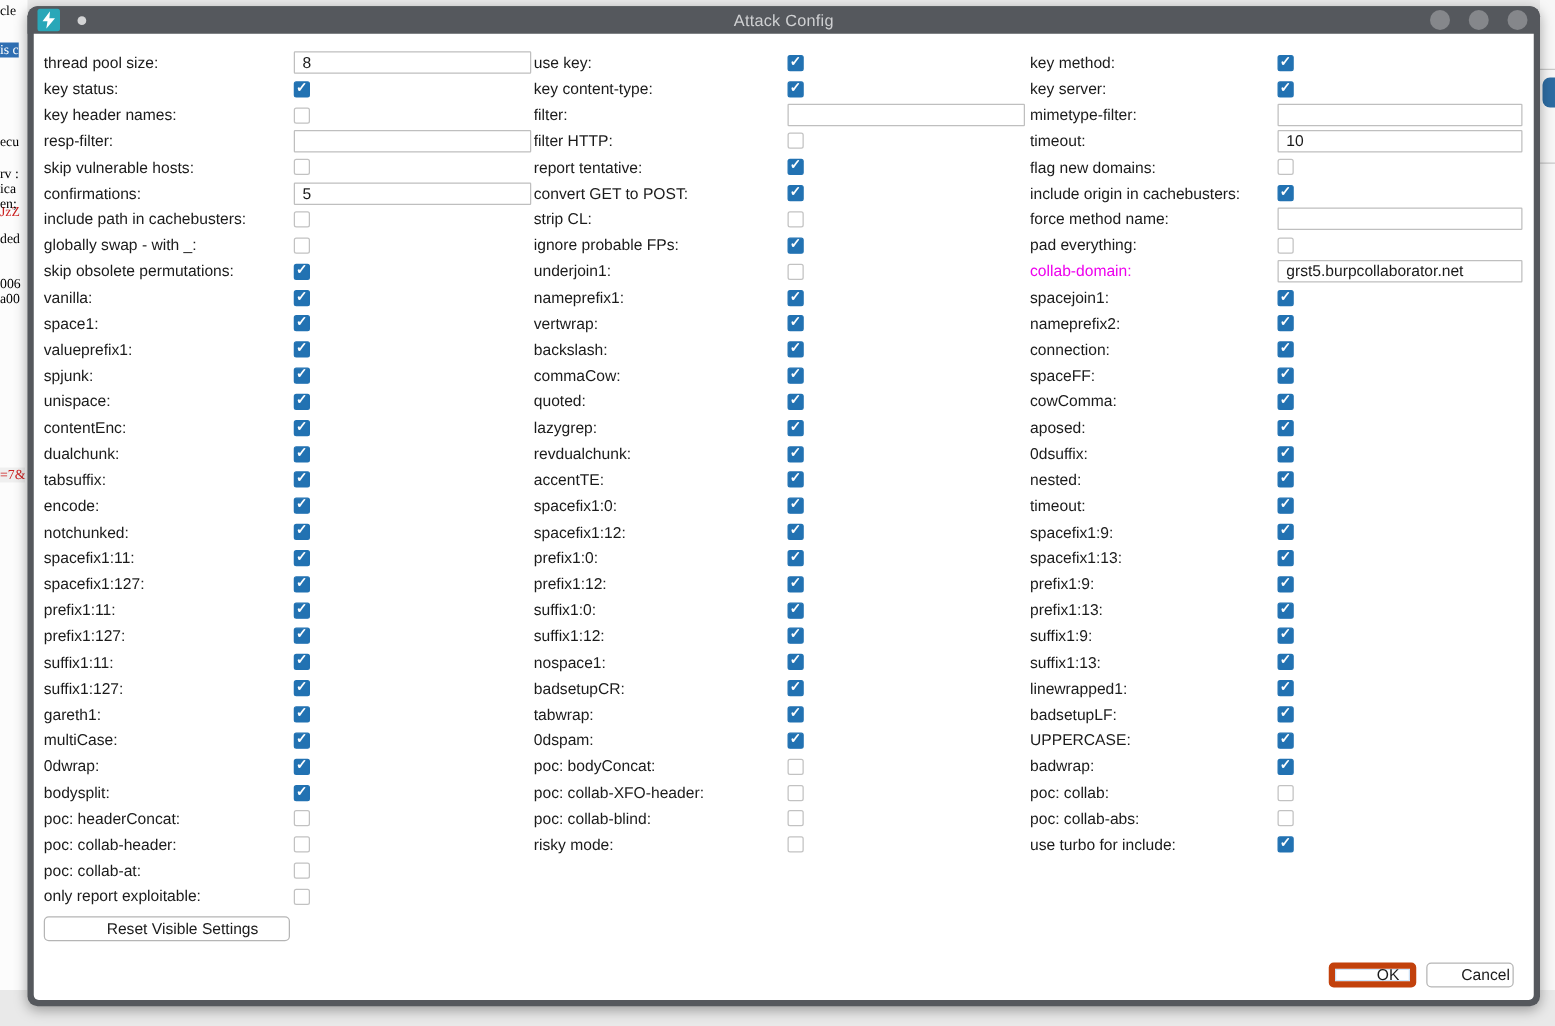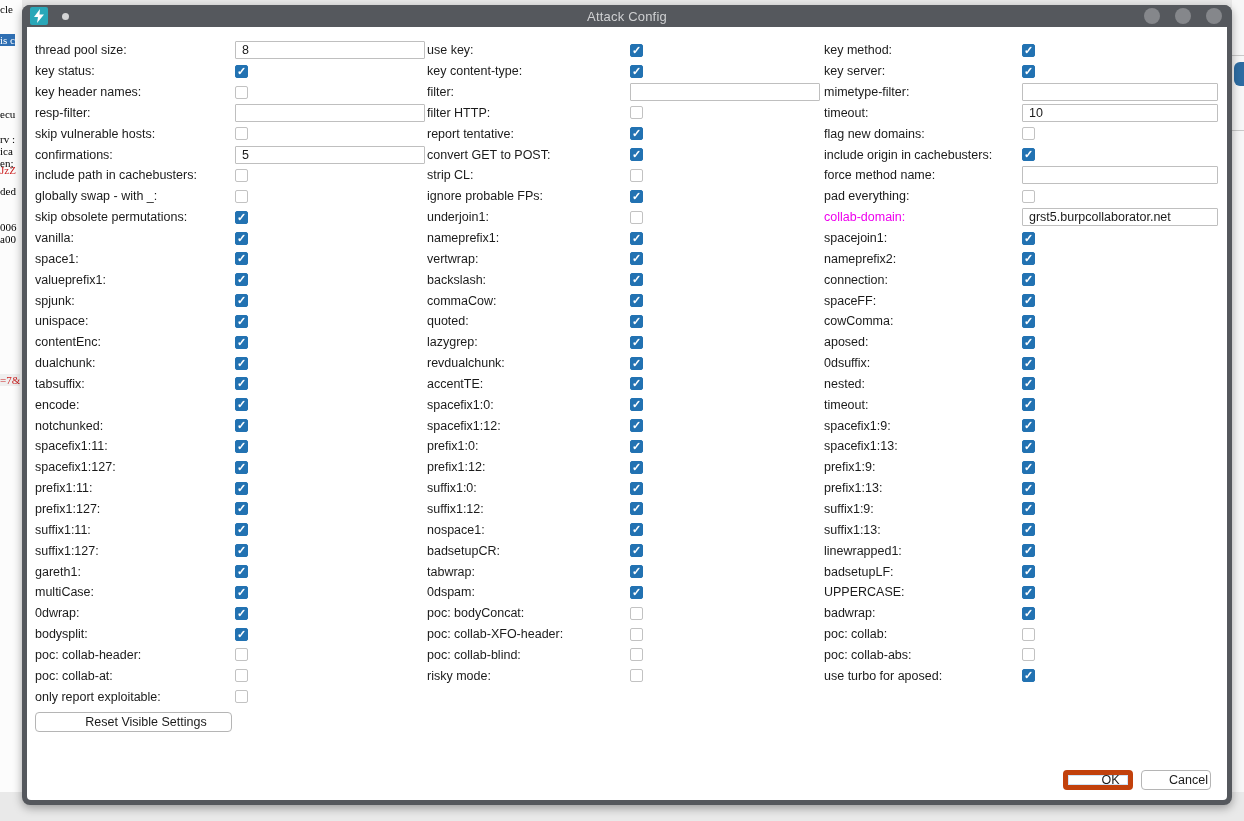--- a/index.html
+++ b/index.html
@@ -332,20 +332,26 @@
           </div>
           <div class="row">
             <span class="lbl">bodysplit:</span>
             <span class="ctrl">
               <span class="cb on">
                 <span class="mark">✓</span>
               </span>
             </span>
           </div>
           <div class="row">
+            <span class="lbl">poc: headerConcat:</span>
+            <span class="ctrl">
+              <span class="cb"></span>
+            </span>
+          </div>
+          <div class="row">
             <span class="lbl">poc: collab-header:</span>
             <span class="ctrl">
               <span class="cb"></span>
             </span>
           </div>
           <div class="row">
             <span class="lbl">poc: collab-at:</span>
             <span class="ctrl">
               <span class="cb"></span>
             </span>
@@ -813,21 +819,21 @@
               <span class="cb"></span>
             </span>
           </div>
           <div class="row">
             <span class="lbl">poc: collab-abs:</span>
             <span class="ctrl">
               <span class="cb"></span>
             </span>
           </div>
           <div class="row">
-            <span class="lbl">use turbo for aposed:</span>
+            <span class="lbl">use turbo for include:</span>
             <span class="ctrl">
               <span class="cb on">
                 <span class="mark">✓</span>
               </span>
             </span>
           </div>
         </div>
     </div>
     <div class="footer">
       <button class="btn ok-btn">OK</button>

